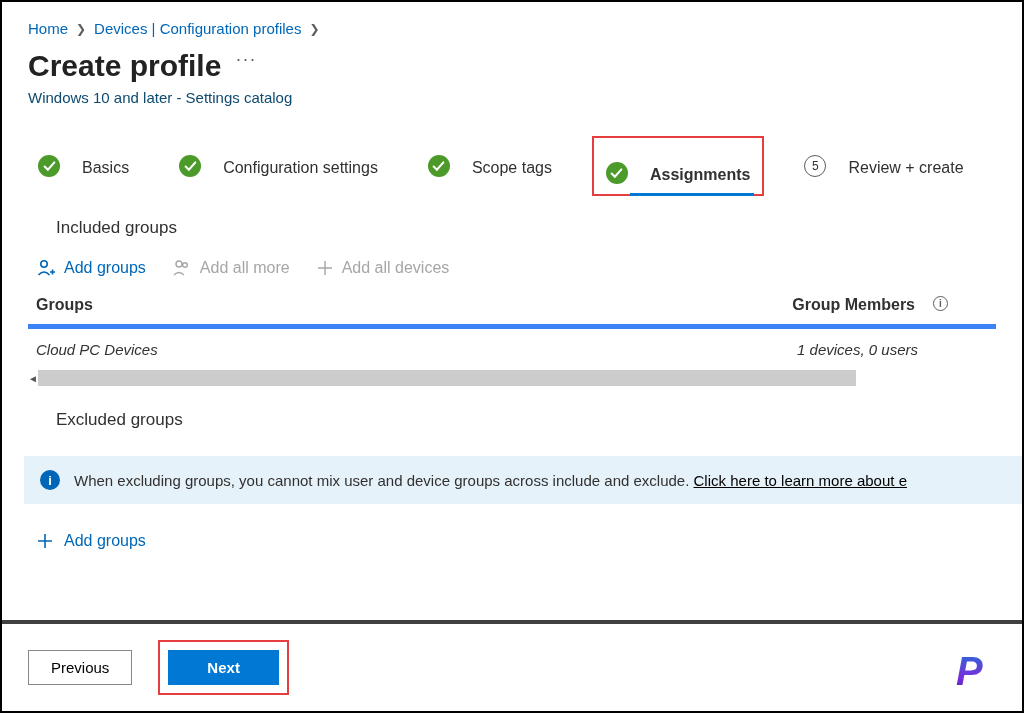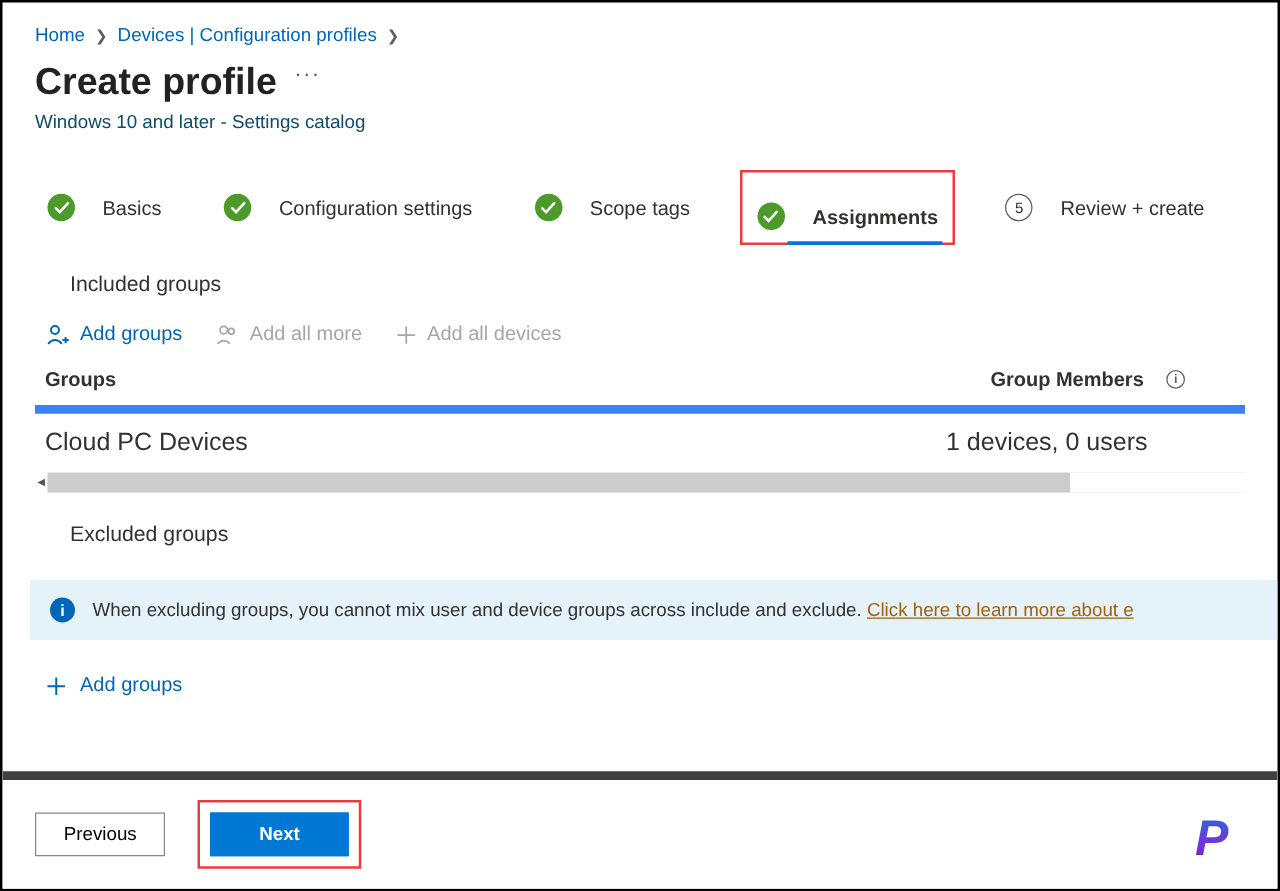--- a/index.html
+++ b/index.html
@@ -42,43 +42,43 @@
     width: 22px; height: 22px; border-radius: 50%;
     border: 1.5px solid #605e5c; display: flex; align-items: center; justify-content: center;
     font-size: 12px; color: #323130; flex-shrink: 0;
   }
   .section-label { font-size: 17px; font-weight: 400; margin-bottom: 14px; margin-left: 28px; }
   .action-row { display: flex; align-items: center; gap: 26px; padding: 6px 0 14px 8px; }
   .action { display: flex; align-items: center; gap: 8px; font-size: 16px; cursor: pointer; }
   .action.primary { color: #0067b8; }
   .action.disabled { color: #a6a6a6; cursor: default; }
   .person-plus-icon, .plus-icon { display: inline-flex; }
-  .table-header { display: flex; justify-content: space-between; padding: 4px 8px 10px 8px; font-size: 16px; font-weight: 600; border-bottom: 7px solid #3b82f6; }
+  .table-header { display: flex; justify-content: space-between; padding: 4px 8px 10px 8px; font-size: 16px; font-weight: 600; border-bottom: 5px solid #3b82f6; }
   .gm-col { display: flex; align-items: flex-start; gap: 18px; margin-right:40px;}
   .info-circle { width: 15px; height: 15px; border: 1px solid #605e5c; border-radius: 50%; display: inline-flex; align-items: center; justify-content: center; font-size: 10px; color: #605e5c; }
-  .table-row { display: flex; justify-content: space-between; padding: 12px 8px; font-size: 20px; }
+  .table-row { display: flex; justify-content: space-between; padding: 12px 8px; font-size: 15px; font-style: italic; }
   .table-row .val { margin-right: 70px; }
   .hscroll { height: 16px; background: #fff; position: relative; margin-bottom: 24px; }
   .hscroll .track { position: absolute; left: 10px; right: 0; top: 0; bottom: 0; background: #ccc; }
   .hscroll .arrow { position: absolute; left: 0; top: 0; width: 10px; height: 16px; display:flex; align-items:center; justify-content:center; font-size:10px; color:#555; }
   .hscroll .thumb-gap { position: absolute; right: 0; top:0; bottom:0; width: 140px; background: #fff; }
   .info-banner {
     background: #e6f2fa; padding: 14px 16px; display: flex; align-items: center; gap: 14px;
     font-size: 15px; margin-bottom: 28px; margin-left: -4px; margin-right: -26px;
   }
   .info-banner .info-icon {
     width: 20px; height: 20px; border-radius: 50%; background: #0067b8; color: #fff;
     display: flex; align-items: center; justify-content: center; font-weight: 700; font-size: 13px;
     flex-shrink: 0;
   }
-  .info-banner a { color: #a16207; text-decoration: underline; }
+  .info-banner a { color: #000000; text-decoration: underline; }
   .add-groups-2 { display: flex; align-items: center; gap: 10px; color: #0067b8; font-size: 16px; padding-left: 8px; }
   .footer {
     position: absolute; left: 0; right: 0; bottom: 0;
-    border-top: 7px solid #404040; padding: 16px 26px;
+    border-top: 4px solid #404040; padding: 16px 26px;
     display: flex; align-items: center; gap: 26px; background:#fff;
   }
   .btn { font-size: 15px; padding: 8px 22px; border: 1px solid #8a8886; background: #fff; cursor: pointer; }
   .btn.primary { background: #0078d4; color: #fff; border-color: #0078d4; font-weight: 600; padding: 8px 38px; }
   .btn-wrap.highlight { border: 2px solid #e63e3e; padding: 8px; }
   .logo {
     position: absolute; right: 18px; bottom: 14px; width: 48px; height: 48px;
     font-weight: 800; font-size: 40px;
     background: linear-gradient(180deg,#1e6fd9 0%, #7a2fd9 60%, #3a1fa8 100%);
     -webkit-background-clip: text; background-clip: text; color: transparent;

